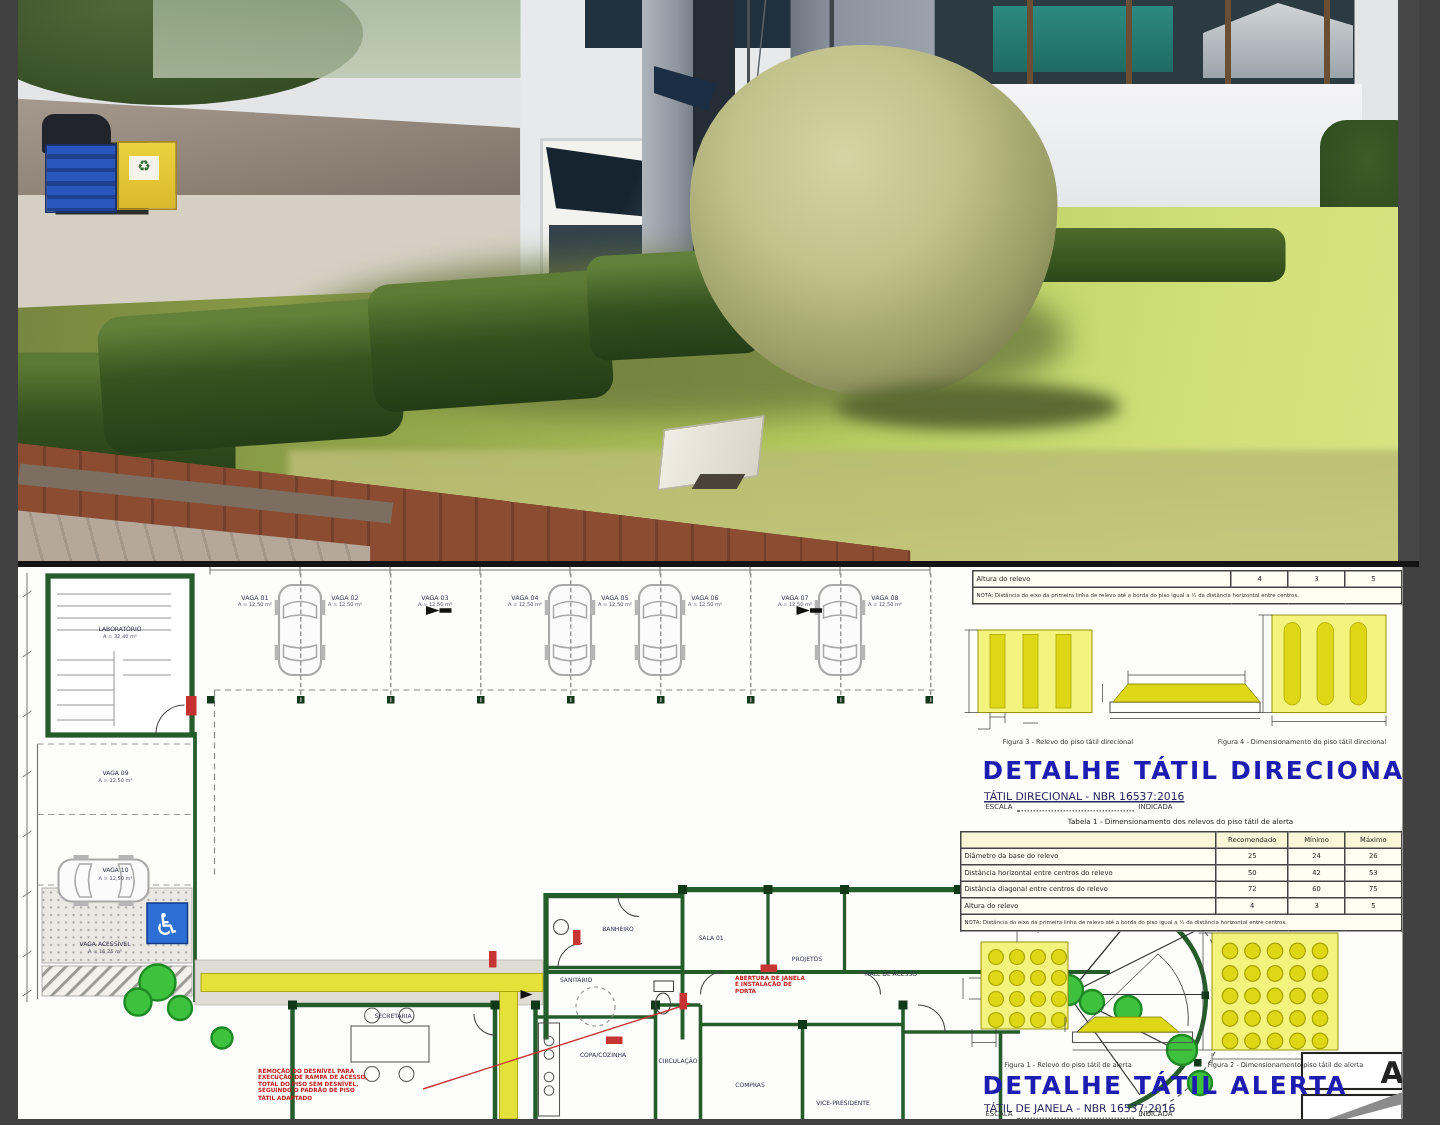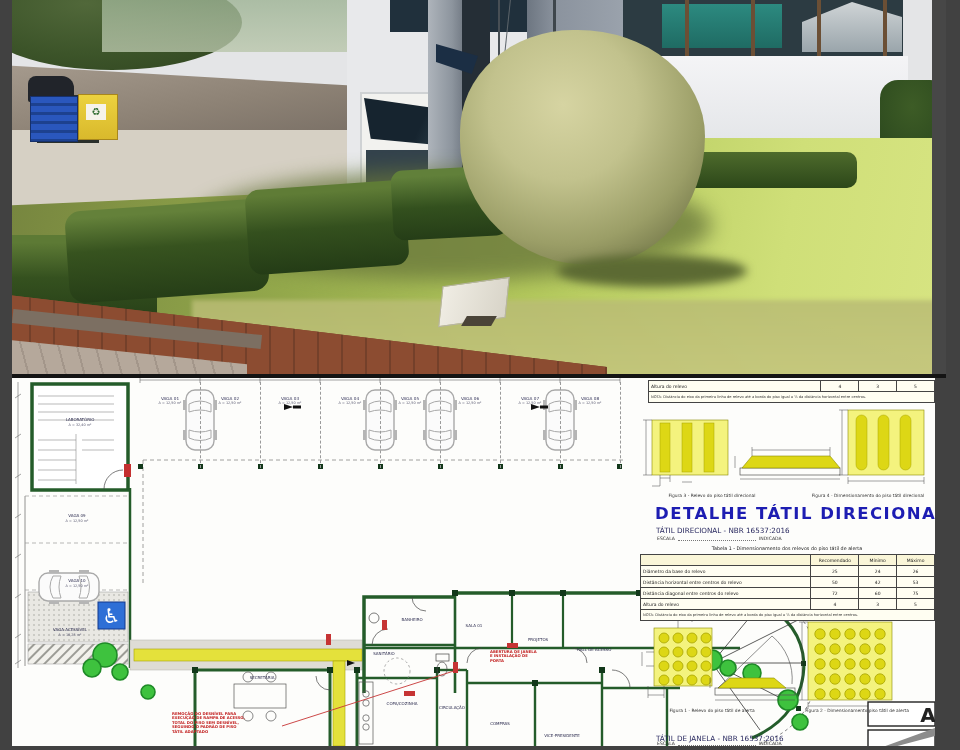--- a/index.html
+++ b/index.html
@@ -498,21 +498,21 @@
     </tr>
     <tr>
           <td class="nota" colspan="4">NOTA: Distância do eixo da primeira linha de relevo até a borda do piso igual a ½ da distância horizontal entre centros.</td>
         </tr>
   </tbody>
     </table>
 
   <span class="figcap" style="left:700px;top:115px;">Figura 3 - Relevo do piso tátil direcional</span>
   <span class="figcap" style="left:856px;top:115px;">Figura 4 - Dimensionamento do piso tátil direcional</span>
   <div class="dir-title" style="left:643px;top:126px;">DETALHE TÁTIL DIRECIONAL</div>
-  <div class="dir-sub" style="left:644px;top:148px;">TÁTIL DIRECIONAL - NBR 16537:2016</div>
+  <div class="dir-sub" style="left:644px;top:148px;text-decoration:underline;">TÁTIL DIRECIONAL - NBR 16537:2016</div>
   <div class="escala" style="left:645px;top:158px;">
     <span>ESCALA</span>
     <span class="lead"></span>
     <span>INDICADA</span>
   </div>
 
   <span class="tblcap" style="left:775px;top:168px;">Tabela 1 - Dimensionamento dos relevos do piso tátil de alerta</span>
   <table class="tbl" style="left:628px;top:176px;">
     <tbody>
         <tr>
@@ -546,19 +546,20 @@
           <td>5</td>
         </tr>
     <tr>
           <td class="nota" colspan="4">NOTA: Distância do eixo da primeira linha de relevo até a borda do piso igual a ½ da distância horizontal entre centros.</td>
         </tr>
   </tbody>
     </table>
 
   <span class="figcap" style="left:700px;top:330px;">Figura 1 - Relevo do piso tátil de alerta</span>
   <span class="figcap" style="left:845px;top:330px;">Figura 2 - Dimensionamento piso tátil de alerta</span>
+  <div class="dir-title" style="left:643px;top:336px;">DETALHE TÁTIL ALERTA</div>
   <div class="dir-sub" style="left:644px;top:356px;">TÁTIL DE JANELA - NBR 16537:2016</div>
   <div class="escala" style="left:645px;top:363px;">
     <span>ESCALA</span>
     <span class="lead"></span>
     <span>INDICADA</span>
   </div>
 </div>
 
 </body></html>

